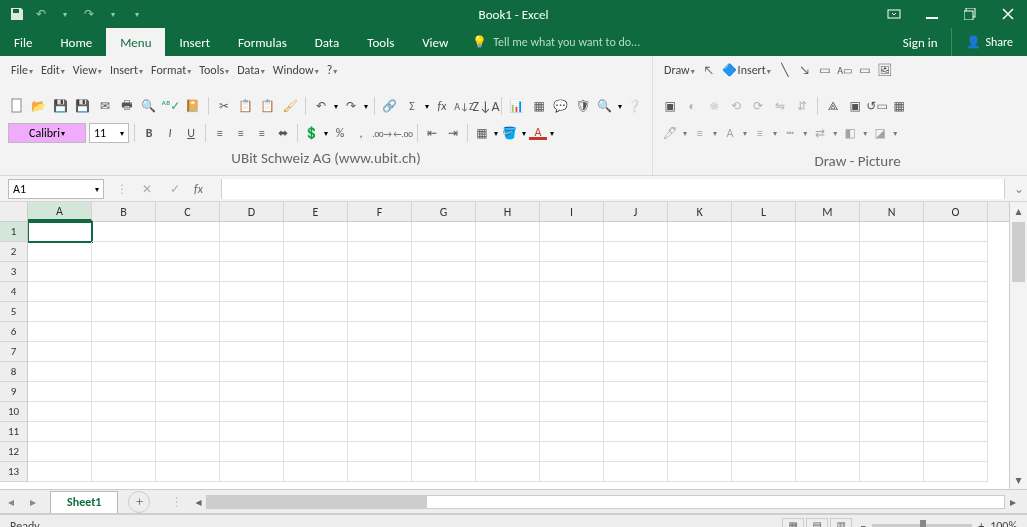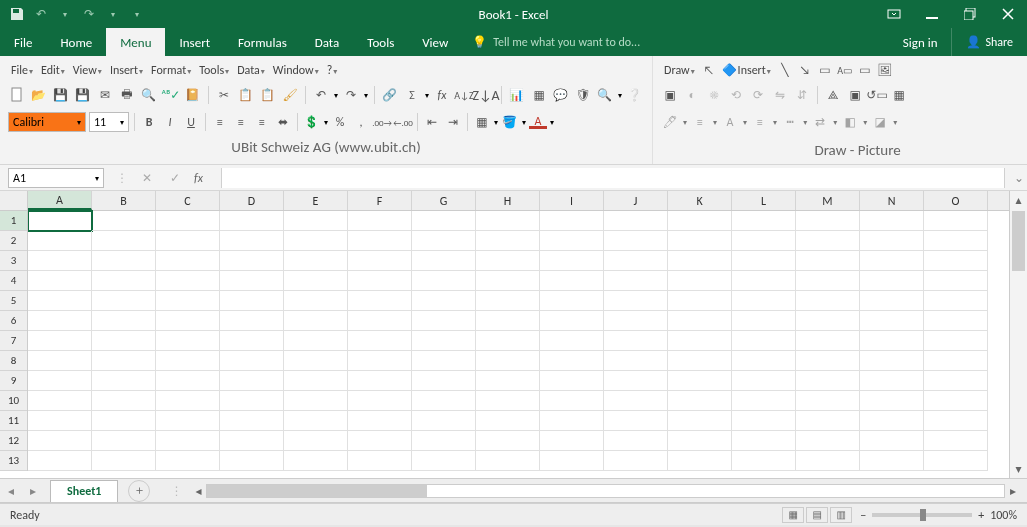--- a/index.html
+++ b/index.html
@@ -13,29 +13,29 @@
 .ribbon-tabs{height:28px;background:#0f6b3f;display:flex;align-items:stretch;color:#fff}
 .rtab{padding:0 14px;display:flex;align-items:center;font-size:13px;cursor:pointer}
 .rtab.active{background:#f3f3f3;color:#0f6b3f;font-weight:400}
 .tellme{display:flex;align-items:center;padding:0 10px;color:#b6dcc6;flex:1}
 .tellme .bulb{margin-right:6px}
 .signin{padding:0 14px;display:flex;align-items:center;font-size:13px}
 .share{padding:0 14px;display:flex;align-items:center;font-size:13px;border-left:1px solid rgba(255,255,255,.2)}
 .toolbar-area{background:#f3f3f3;border-bottom:1px solid #d6d6d6;display:flex}
 .tsection{flex:1;padding:3px 8px 2px 8px}
 .tsection.r{flex:0 0 410px;border-left:1px solid #e0e0e0}
-.menurow{display:flex;align-items:center;gap:2px;height:22px;margin-bottom:2px}
+.menurow{display:flex;align-items:center;gap:2px;height:22px;margin-bottom:13px}
 .menurow .mn{padding:0 3px;color:#444;font-size:12px}
 .menurow .mn .dd{font-size:8px;color:#777;margin-left:1px}
 .iconrow{display:flex;align-items:center;gap:4px;height:24px;margin-bottom:3px;flex-wrap:nowrap;overflow:hidden}
 .ic{width:18px;height:18px;display:inline-flex;align-items:center;justify-content:center;color:#555;flex:0 0 auto}
 .ic svg{width:16px;height:16px}
 .sep{width:1px;height:18px;background:#d0d0d0;margin:0 2px;flex:0 0 auto}
 .fmt-row{display:flex;align-items:center;gap:3px;height:24px}
-.fontname{width:78px;height:20px;border:1px solid #bcbcbc;background:#f97316;display:flex;align-items:center;padding:0 4px;font-size:12px;justify-content:space-between}
+.fontname{width:78px;height:20px;border:1px solid #bcbcbc;background:#f0abfc;display:flex;align-items:center;padding:0 20px;font-size:12px;justify-content:space-between}
 .fontsize{width:40px;height:20px;border:1px solid #bcbcbc;background:#fff;display:flex;align-items:center;padding:0 4px;font-size:12px;justify-content:space-between}
 .credit{text-align:center;color:#666;font-size:15px;padding:4px 0 3px 0}
 .namebox-row{height:26px;background:#f3f3f3;border-bottom:1px solid #d6d6d6;display:flex;align-items:center}
 .namebox{width:96px;height:20px;margin-left:8px;border:1px solid #bcbcbc;background:#fff;display:flex;align-items:center;padding:0 4px;justify-content:space-between}
 .fx-btns{display:flex;align-items:center;gap:10px;padding:0 12px}
 .fx-btns .ic{color:#aaa}
 .fx-label{font-style:italic;color:#666;padding-right:6px}
 .formula-input{flex:1;height:20px;border:1px solid #d0d0d0;border-top:none;border-bottom:none;background:#fff;margin-right:6px}
 .expand{width:16px;color:#888;text-align:center}
 .sheet-area{position:relative;height:288px;background:#fff;display:flex;border-bottom:1px solid #ccc}

